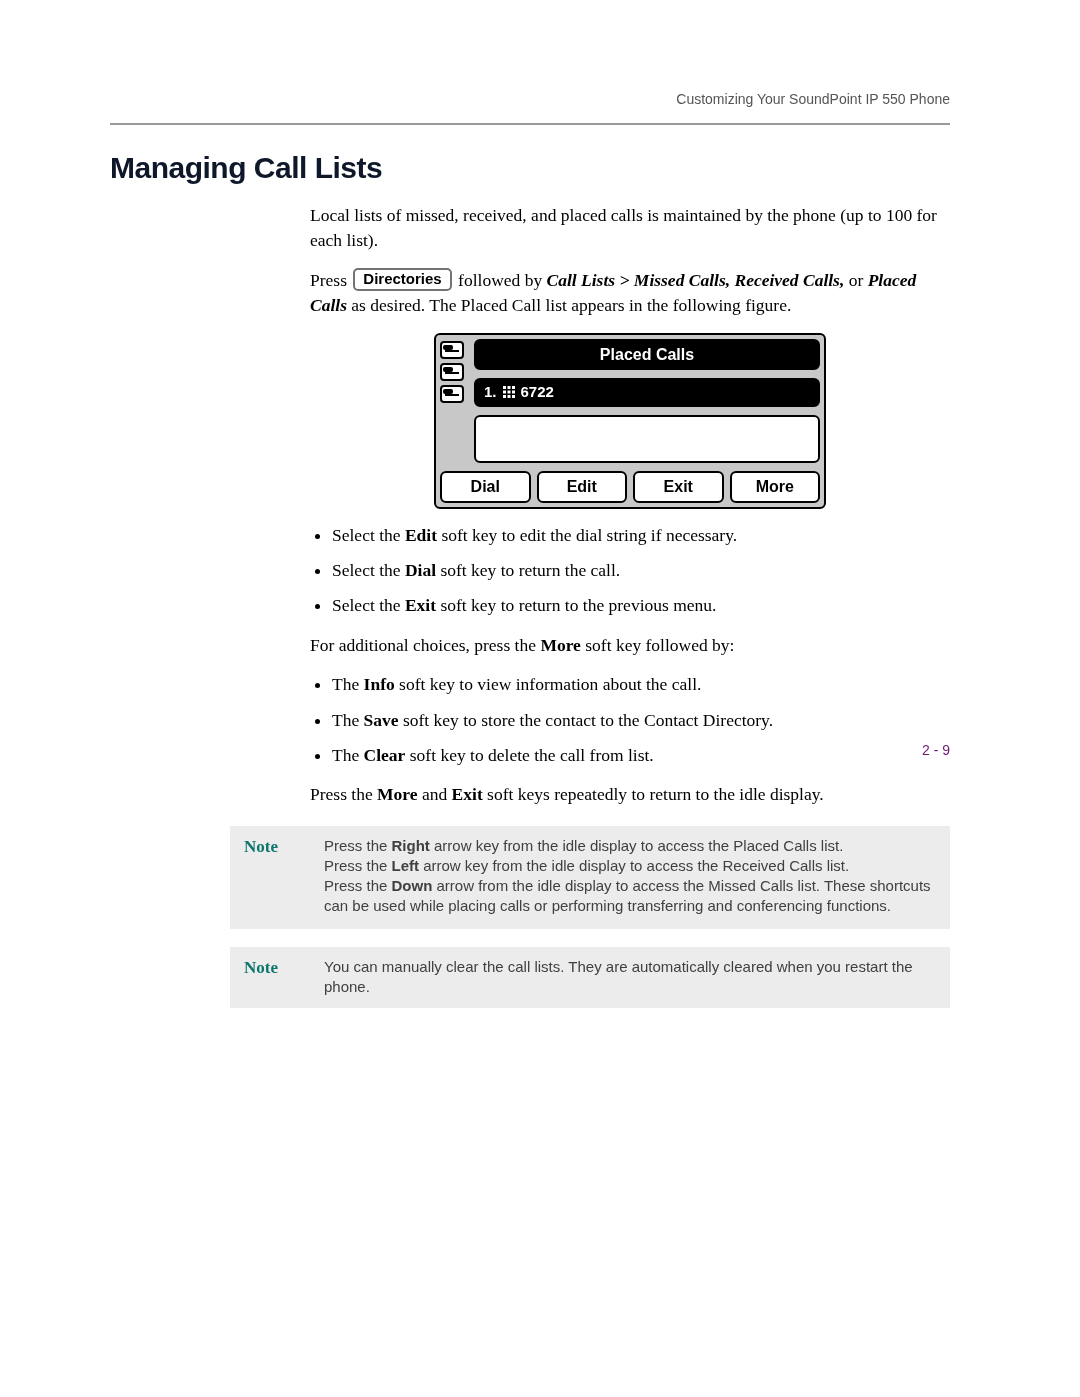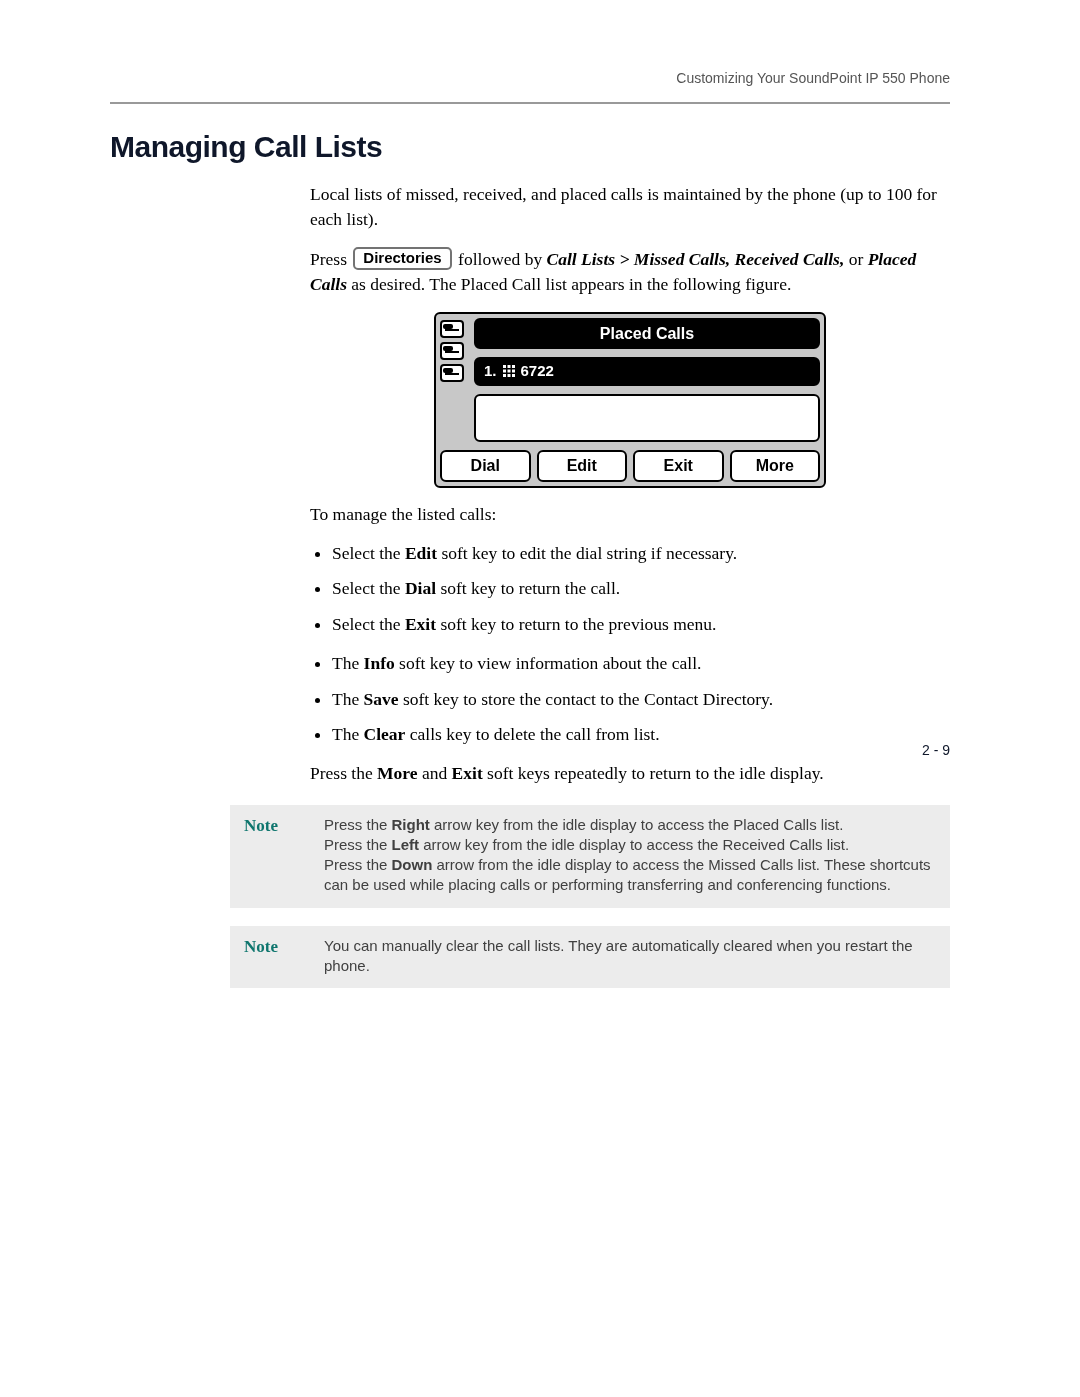--- a/index.html
+++ b/index.html
@@ -6,21 +6,21 @@
     margin: 0;
     background: #fff;
     font-family: "Times New Roman", serif;
     color: #000;
   }
   .page {
     width: 1080px;
     height: 1008px;
     position: relative;
     box-sizing: border-box;
-    padding: 70px 130px 0 110px;
+    padding: 91px 130px 0 110px;
   }
   .running-head {
     text-align: right;
     font-family: Arial, Helvetica, sans-serif;
     font-size: 14px;
     color: #555;
     margin-bottom: 16px;
   }
   .rule {
     border: none;
@@ -146,21 +146,21 @@
     font-size: 17px;
   }
   .note-body { flex: 1; color:#404040; }
 
   .pagenum {
     position: absolute;
     right: 130px;
     bottom: 250px;
     font-family: Arial, Helvetica, sans-serif;
     font-size: 14px;
-    color: #0f172a;
+    color: #701a75;
   }
 </style>
 </head>
 <body>
 
 <div class="page">
 
   <div class="running-head">Customizing Your SoundPoint IP 550 Phone</div>
   <hr class="rule">
 
@@ -224,31 +224,31 @@
         </div>
       </div>
       <div class="soft-row">
         <div class="sk">Dial</div>
         <div class="sk">Edit</div>
         <div class="sk">Exit</div>
         <div class="sk">More</div>
       </div>
     </div>
 
-    <p>To manage the listed calls:</p>
     <ul>
       <li><span>Select the </span><span class="bold">Edit</span><span> soft key to edit the dial string if necessary.</span></li>
       <li><span>Select the </span><span class="bold">Dial</span><span> soft key to return the call.</span></li>
       <li><span>Select the </span><span class="bold">Exit</span><span> soft key to return to the previous menu.</span></li>
     </ul>
 
+    <p><span>For additional choices, press the </span><span class="bold">More</span><span> soft key followed by:</span></p>
     <ul>
       <li><span>The </span><span class="bold">Info</span><span> soft key to view information about the call.</span></li>
       <li><span>The </span><span class="bold">Save</span><span> soft key to store the contact to the Contact Directory.</span></li>
-      <li><span>The </span><span class="bold">Clear</span><span> calls key to delete the call from list.</span></li>
+      <li><span>The </span><span class="bold">Clear</span><span> soft key to delete the call from list.</span></li>
     </ul>
 
     <p><span>Press the </span><span class="bold">More</span><span> and </span><span class="bold">Exit</span><span> soft keys repeatedly to return to the idle display.</span></p>
 
   </div>
 
   <div class="note-block">
     <div class="note-label">Note</div>
     <div class="note-body">
       <span>Press the </span><span class="bold">Right</span><span> arrow key from the idle display to access the Placed Calls list.</span><br>

